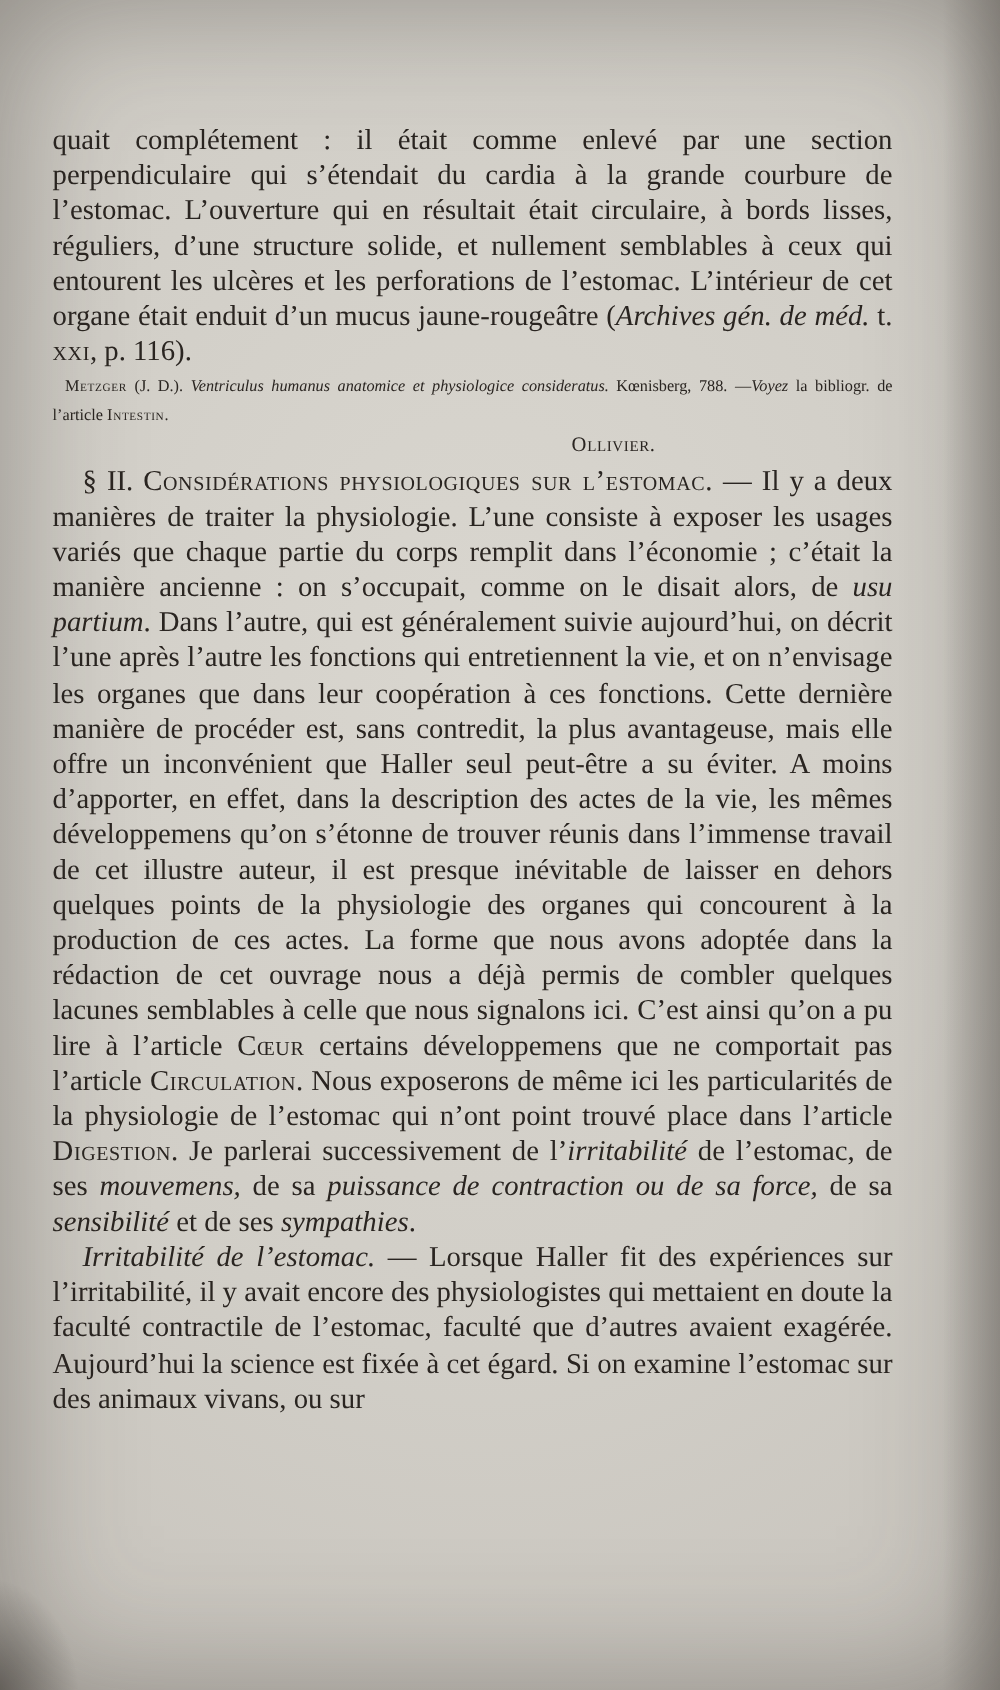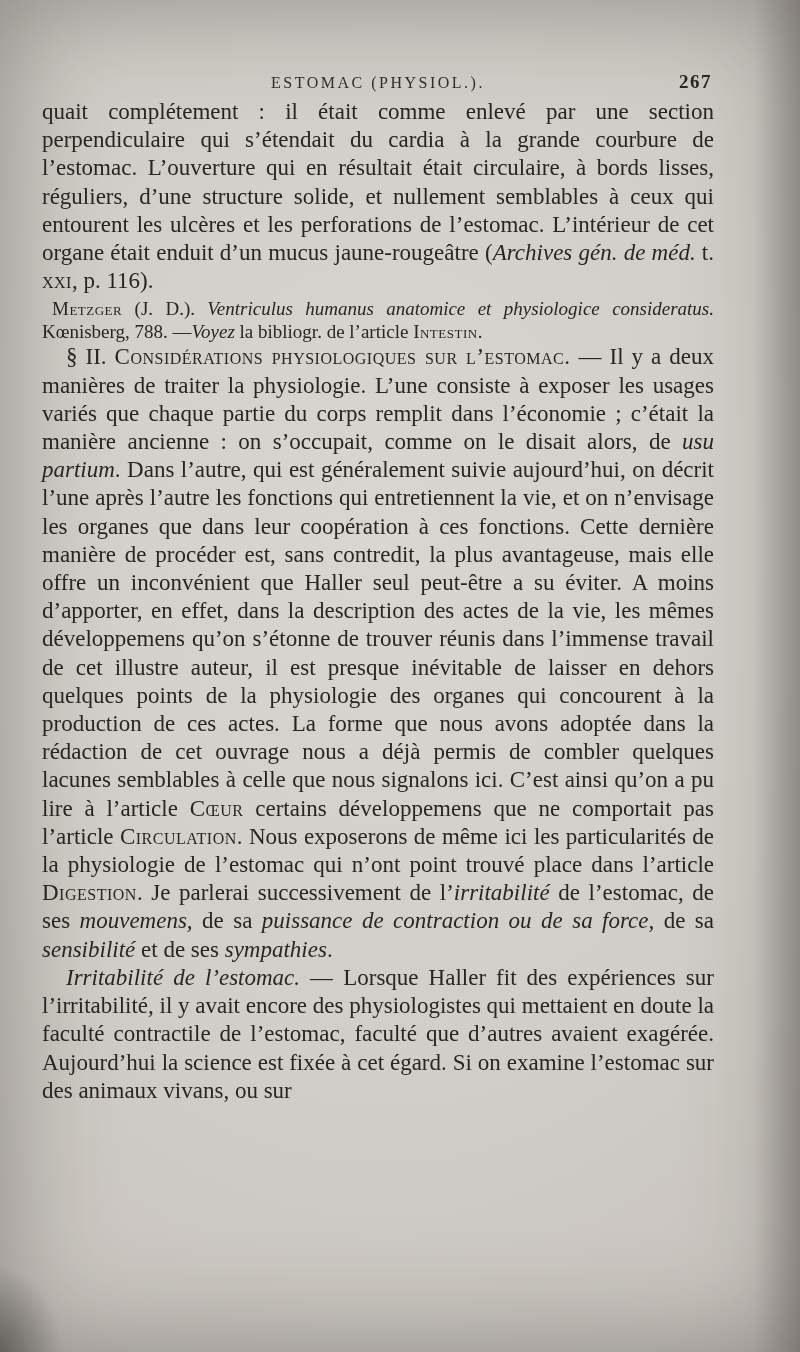--- a/index.html
+++ b/index.html
@@ -75,21 +75,21 @@
   .text-block p {
     margin: 0;
     text-align: justify;
     font-size: 23px;
     line-height: 28.2px;
     color: #2a2521;
   }
   p.no-indent { text-indent: 0; }
   p.indent { text-indent: 24px; }
   p.biblio {
-    font-size: 19px;
+    font-size: 13px;
     line-height: 22.5px;
     text-indent: 10px;
     margin-top: 3px;
   }
   p.signature {
     text-align: right;
     padding-right: 190px;
     font-size: 16.5px;
     line-height: 24px;
     margin-top: 1px;
@@ -97,29 +97,26 @@
   }
   .seg-normal { font-style: normal; }
   .seg-italic { font-style: italic; }
   .seg-smallcaps { font-variant: small-caps; letter-spacing: 0.5px; }
 </style>
 </head>
 <body>
 
 <div class="page">
 
-  <div class="page-header">
-    <div class="header-title">ESTOMAC (PHYSIOL.).</div>
-    <div class="page-number">267</div>
-  </div>
 
   <main class="text-block">
 
   <p class="body no-indent"><span class="seg-normal">quait complétement : il était comme enlevé par une section perpendiculaire qui s’étendait du cardia à la grande courbure de l’estomac. L’ouverture qui en résultait était circulaire, à bords lisses, réguliers, d’une structure solide, et nullement semblables à ceux qui entourent les ulcères et les perforations de l’estomac. L’intérieur de cet organe était enduit d’un mucus jaune-rougeâtre (</span><span class="seg-italic">Archives gén. de méd.</span><span class="seg-normal">  t. </span><span class="seg-smallcaps">xxi</span><span class="seg-normal">, p. 116).</span></p>
       <p class="biblio"><span class="seg-smallcaps">Metzger</span><span class="seg-normal"> (J. D.). </span><span class="seg-italic">Ventriculus humanus anatomice et physiologice consideratus.</span><span class="seg-normal"> Kœnisberg, 788. —</span><span class="seg-italic">Voyez</span><span class="seg-normal"> la bibliogr. de l’article </span><span class="seg-smallcaps">Intestin</span><span class="seg-normal">.</span></p>
+      <p class="signature"><span class="seg-smallcaps">Ollivier</span><span class="seg-normal">.</span></p>
       <p class="body indent"><span class="seg-normal">§ II. </span><span class="seg-smallcaps">Considérations physiologiques sur l’estomac.</span><span class="seg-normal"> — Il y a deux manières de traiter la physiologie. L’une consiste à exposer les usages variés que chaque partie du corps remplit dans l’économie ; c’était la manière ancienne : on s’occupait, comme on le disait alors, de </span><span class="seg-italic">usu partium</span><span class="seg-normal">. Dans l’autre, qui est généralement suivie aujourd’hui, on décrit l’une après l’autre les fonctions qui entretiennent la vie, et on n’envisage les organes que dans leur coopération à ces fonctions. Cette dernière manière de procéder est, sans contredit, la plus avantageuse, mais elle offre un inconvénient que Haller seul peut-être a su éviter. A moins d’apporter, en effet, dans la description des actes de la vie, les mêmes développemens qu’on s’étonne de trouver réunis dans l’immense travail de cet illustre auteur, il est presque inévitable de laisser en dehors quelques points de la physiologie des organes qui concourent à la production de ces actes. La forme que nous avons adoptée dans la rédaction de cet ouvrage nous a déjà permis de combler quelques lacunes semblables à celle que nous signalons ici. C’est ainsi qu’on a pu lire à l’article </span><span class="seg-smallcaps">Cœur</span><span class="seg-normal"> certains développemens que ne comportait pas l’article </span><span class="seg-smallcaps">Circulation</span><span class="seg-normal">. Nous exposerons de même ici les particularités de la physiologie de l’estomac qui n’ont point trouvé place dans l’article </span><span class="seg-smallcaps">Digestion</span><span class="seg-normal">. Je parlerai successivement de l’</span><span class="seg-italic">irritabilité</span><span class="seg-normal"> de l’estomac, de ses </span><span class="seg-italic">mouvemens,</span><span class="seg-normal"> de sa </span><span class="seg-italic">puissance de contraction ou de sa force,</span><span class="seg-normal"> de sa </span><span class="seg-italic">sensibilité</span><span class="seg-normal"> et de ses </span><span class="seg-italic">sympathies</span><span class="seg-normal">.</span></p>
       <p class="body indent"><span class="seg-italic">Irritabilité de l’estomac.</span><span class="seg-normal"> — Lorsque Haller fit des expériences sur l’irritabilité, il y avait encore des physiologistes qui mettaient en doute la faculté contractile de l’estomac, faculté que d’autres avaient exagérée. Aujourd’hui la science est fixée à cet égard. Si on examine l’estomac sur des animaux vivans, ou sur</span></p>
     </main>
 
   <div class="shadow-right-edge"></div>
   <div class="smudge-bottom-left"></div>
   <div class="vignette"></div>
 
 </div>
 

